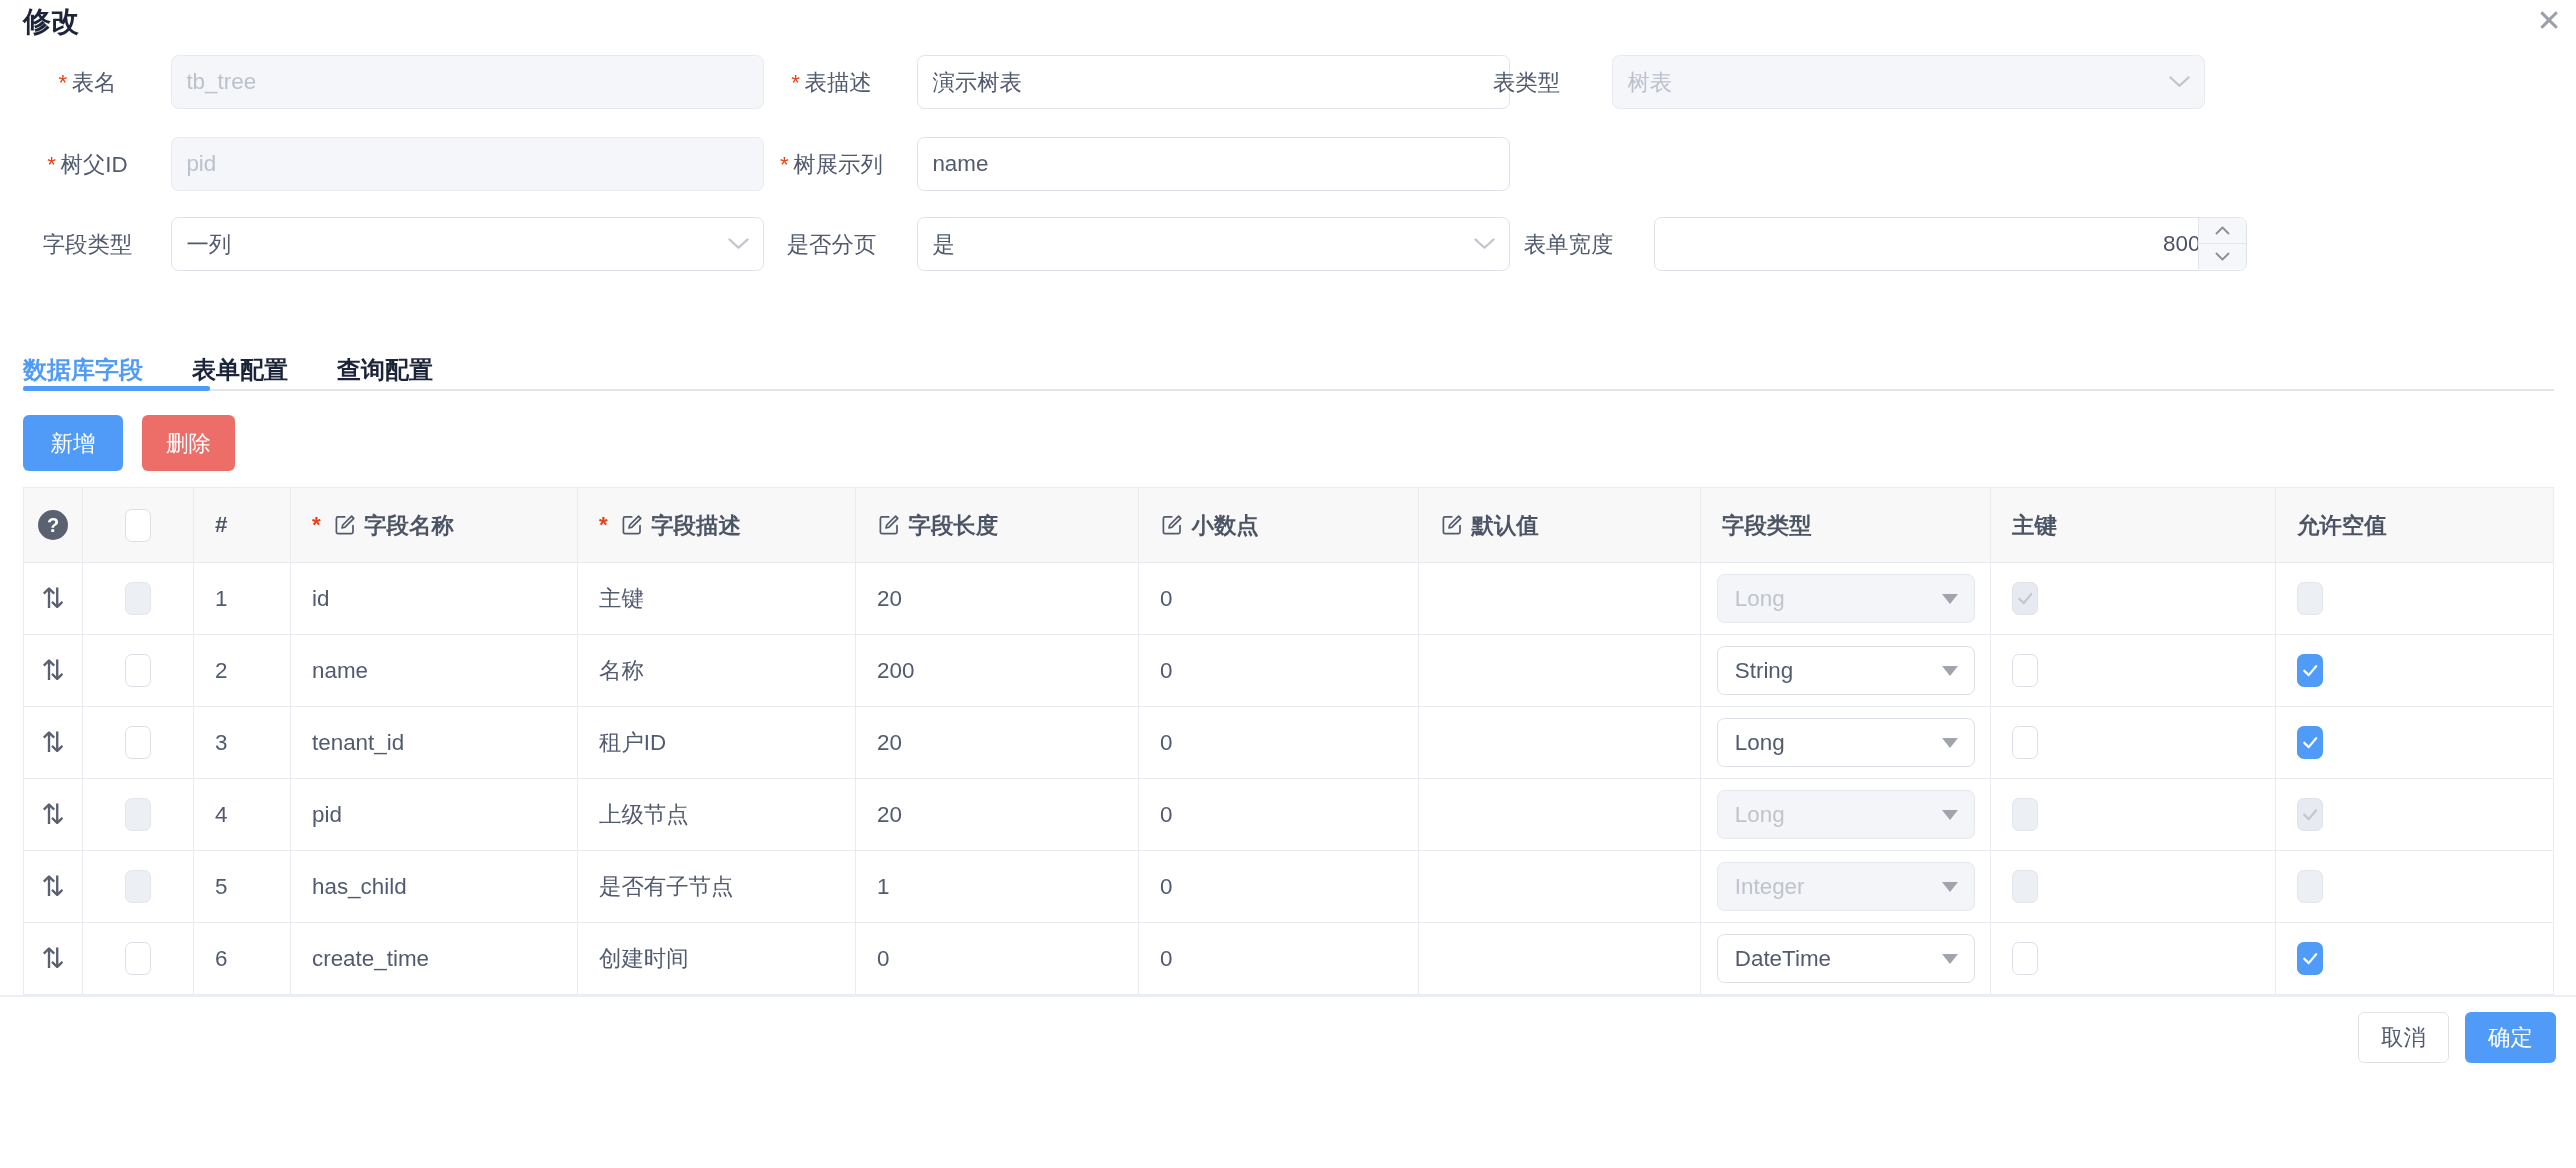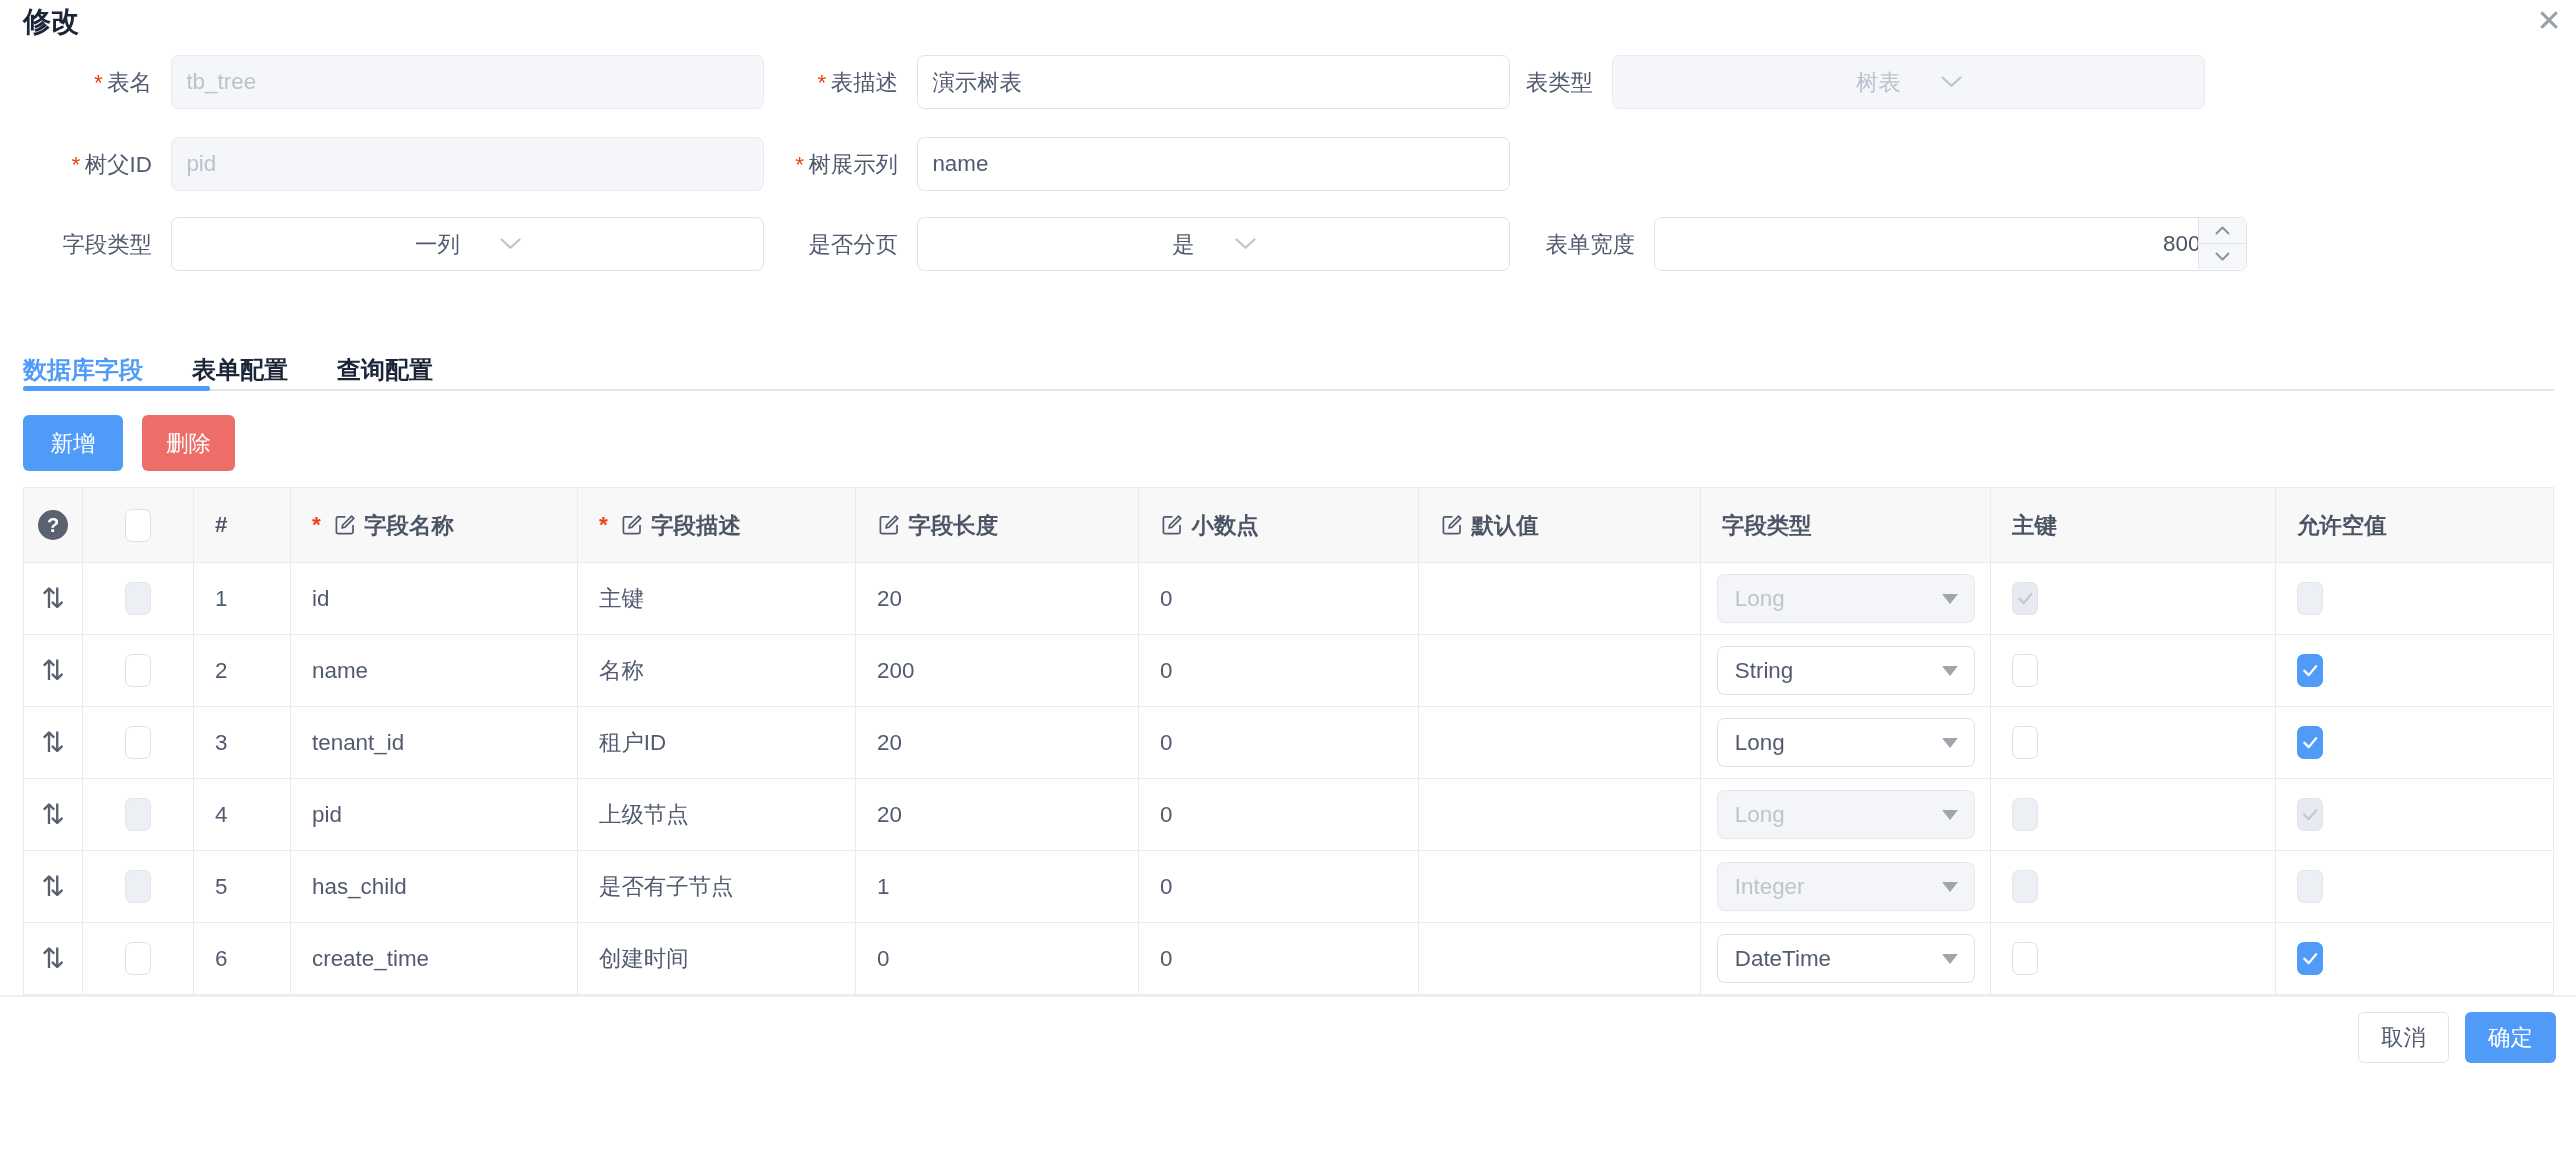--- a/index.html
+++ b/index.html
@@ -8,29 +8,29 @@
     font-family:"Liberation Sans","DejaVu Sans",sans-serif; color:#515a6e; }
   .stage { position:absolute; inset:0; }
 
   
   .dlg-title { position:absolute; left:23px; top:3px; font-size:28px; font-weight:600; color:#1c2438; }
   .dlg-close { position:absolute; left:2528px; top:0px; width:42px; height:42px; border:none; background:transparent;
     font-size:30px; color:#9aa0a8; cursor:pointer; line-height:42px; text-align:center; }
 
   
   .fi { position:absolute; height:54px; display:flex; align-items:center; }
-  .fi-label { width:133px; text-align:right; font-size:22.4px; color:#515a6e; white-space:nowrap; }
+  .fi-label { width:133px; text-align:center; font-size:22.4px; color:#515a6e; white-space:nowrap; }
   .fi-1 .fi-label { width:129px; }
   .req { color:#ed4014; font-size:22.4px; margin-right:4.5px; }
   .control { width:593px; height:54px; margin-left:19.4px; background:#fff; border:1.5px solid #dfe3e9; border-radius:7.5px;
     display:flex; align-items:center; padding:0 14px; font-size:22.4px; color:#515a6e; position:relative; }
   .control input { border:none; outline:none; background:transparent; width:100%; font:inherit; color:inherit; }
   .control.disabled { background:#f4f6fa; border-color:#e7eaf0; color:#bcc2cd; }
   .control.disabled input { color:#bcc2cd; }
-  .sel { justify-content:center;gap:40px; }
+  .sel { justify-content:space-between;gap:40px; }
   .chev { flex:0 0 auto; }
   .num-val { flex:1; text-align:right; padding-right:46px; color:#4a5264; }
   .stepper { position:absolute; right:0; top:0; width:48px; height:51px; border-left:1.5px solid #e3e6ec;
     display:flex; flex-direction:column; }
   .step-btn { flex:1; background:#f5f7fa; border:none; display:flex; align-items:center; justify-content:center; cursor:pointer; }
   .step-up { border-bottom:1.5px solid #e3e6ec; border-radius:0 6px 0 0; }
   .step-down { border-radius:0 0 6px 0; }
 
   
   .tabs { position:absolute; left:23px; top:354px; display:flex; gap:49px; }

